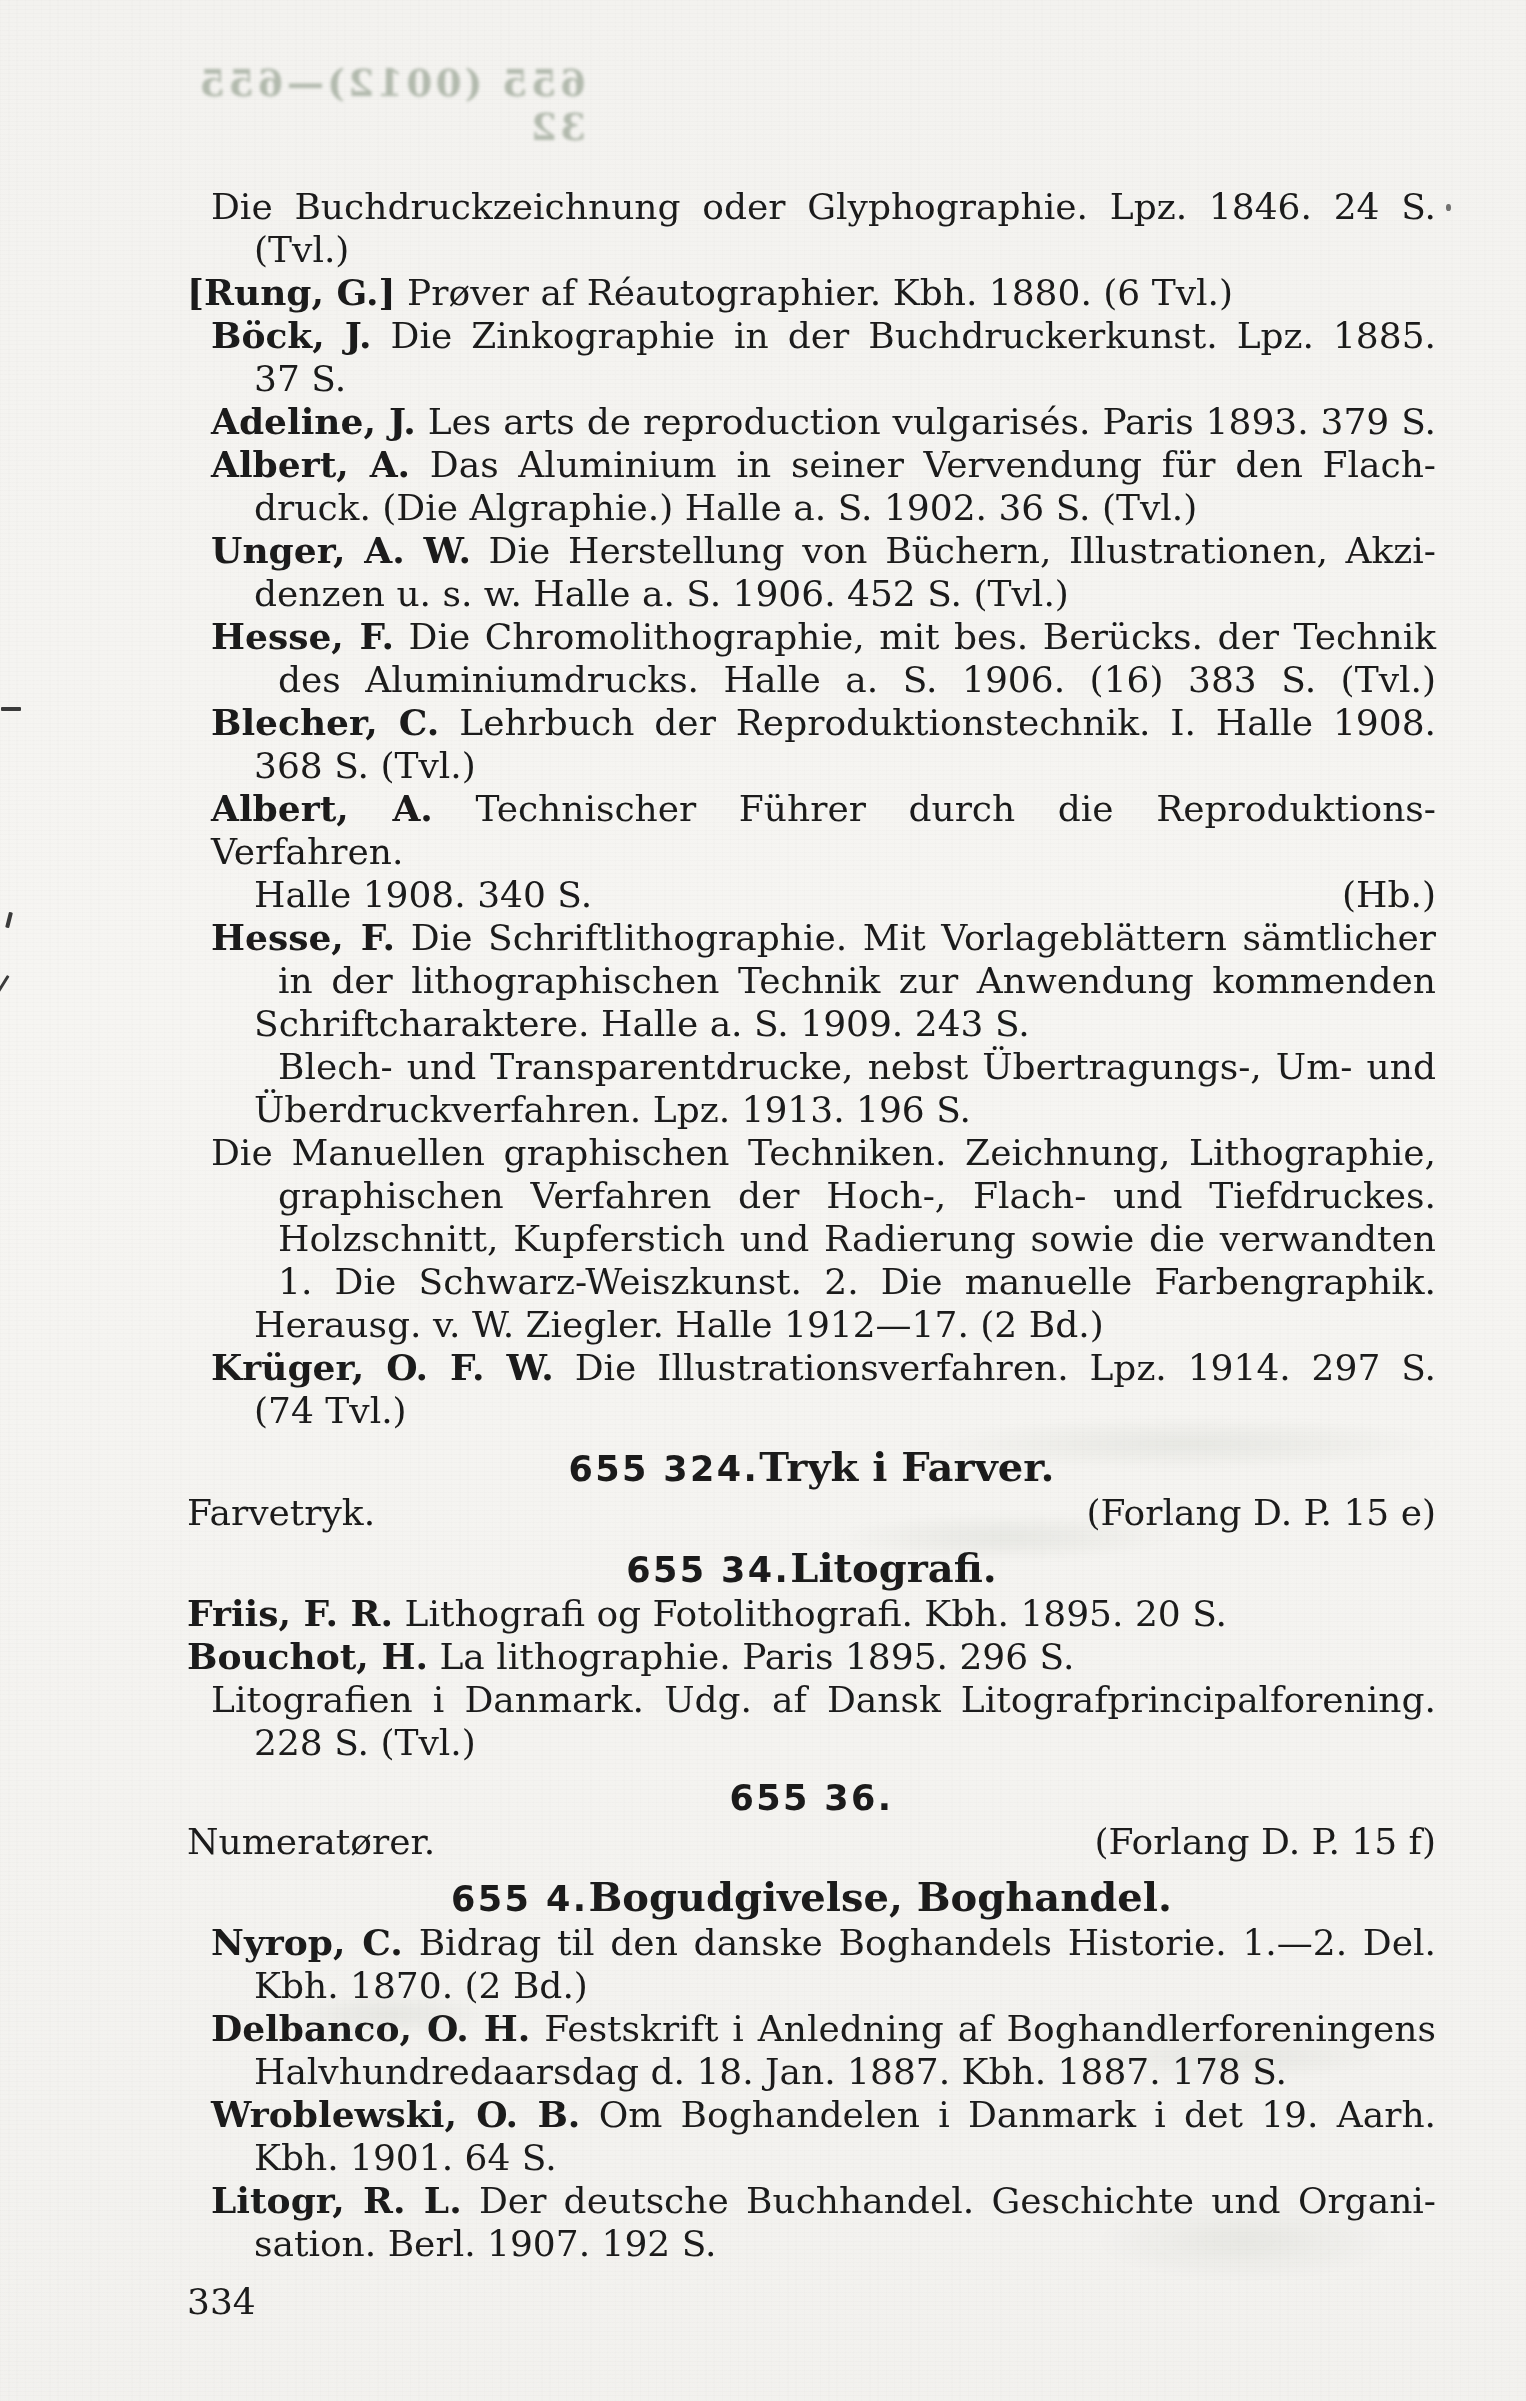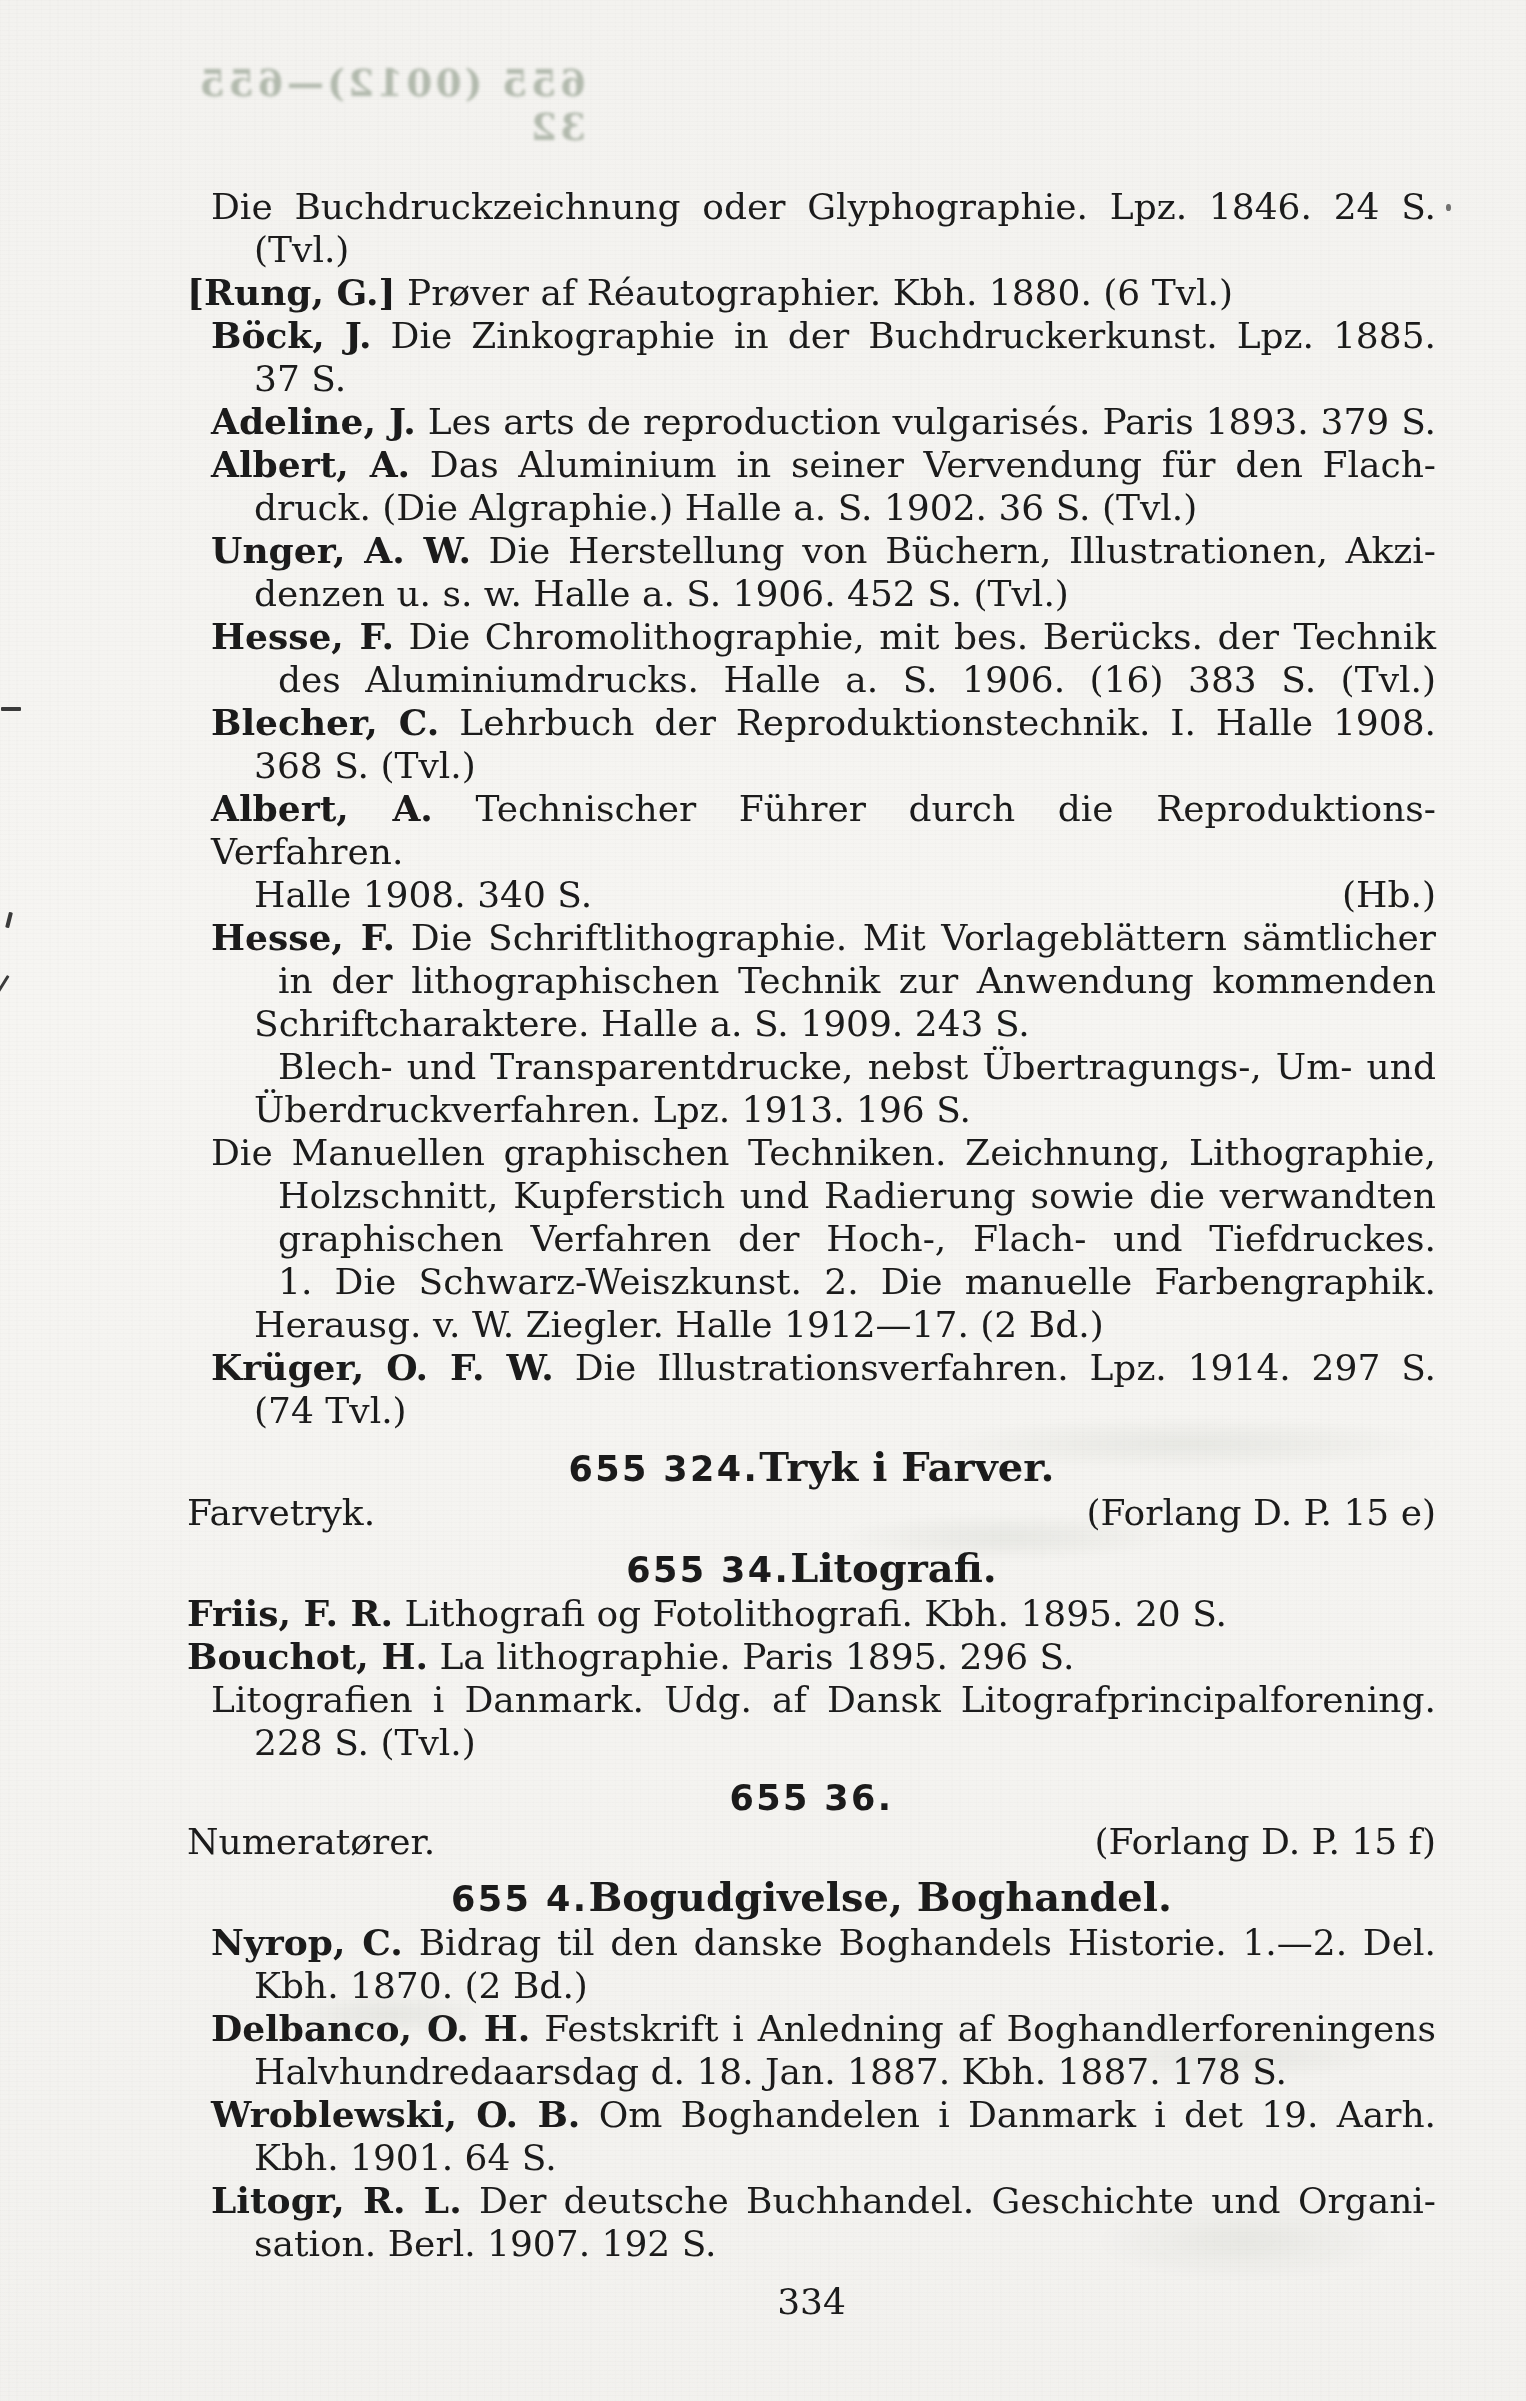--- a/index.html
+++ b/index.html
@@ -28,21 +28,21 @@
   .row.line.just { text-align:justify; text-align-last:justify;margin-left:24px; }
   .row.line.indent { padding-left:67px; }
   .author { font-weight:bold; }
   .row.two-col { display:flex; justify-content:space-between; align-items:baseline; }
   .row.two-col.section { font-weight:bold; margin-top:12.5px;justify-content:center; }
   .section .col-left { font-family:"DejaVu Sans", sans-serif; font-size:35px; letter-spacing:2.4px; }
   .section .col-right { font-size:40px; }
   .row.with-right { display:flex; justify-content:space-between; align-items:baseline; }
   .page-number {
     position:absolute; top:2280px; left:187px; width:1249px;
-    text-align:center; font-size:36px; line-height:43px;
+    font-size:36px; line-height:43px;
   }
   
   .ghost-header {
     position:absolute; left:192px; top:61px; width:394px;
     transform:scaleX(-1);
     font-weight:bold; font-size:37px; letter-spacing:3.4px;
     color:rgba(125,140,120,0.55);
     filter:blur(1.4px);
     user-select:none;
   }
@@ -99,22 +99,22 @@
       <div class="row line indent with-right">
         <span class="line-text"><span>Halle 1908. 340 S.</span></span>
         <span class="col-right">(Hb.)</span>
       </div>
       <div class="row line just"><span class="line-text"><span class="author">Hesse, F.</span><span> Die Schriftlithographie. Mit Vorlageblättern sämtlicher</span></span></div>
       <div class="row line indent just"><span class="line-text"><span>in der lithographischen Technik zur Anwendung kommenden</span></span></div>
       <div class="row line indent"><span class="line-text"><span>Schriftcharaktere. Halle a. S. 1909. 243 S.</span></span></div>
       <div class="row line indent just"><span class="line-text"><span>Blech- und Transparentdrucke, nebst Übertragungs-, Um- und</span></span></div>
       <div class="row line indent"><span class="line-text"><span>Überdruckverfahren. Lpz. 1913. 196 S.</span></span></div>
       <div class="row line just"><span class="line-text"><span>Die Manuellen graphischen Techniken. Zeichnung, Lithographie,</span></span></div>
+      <div class="row line indent just"><span class="line-text"><span>graphischen Verfahren der Hoch-, Flach- und Tiefdruckes.</span></span></div>
       <div class="row line indent just"><span class="line-text"><span>Holzschnitt, Kupferstich und Radierung sowie die verwandten</span></span></div>
-      <div class="row line indent just"><span class="line-text"><span>graphischen Verfahren der Hoch-, Flach- und Tiefdruckes.</span></span></div>
       <div class="row line indent just"><span class="line-text"><span>1. Die Schwarz-Weiszkunst. 2. Die manuelle Farbengraphik.</span></span></div>
       <div class="row line indent"><span class="line-text"><span>Herausg. v. W. Ziegler. Halle 1912—17. (2 Bd.)</span></span></div>
       <div class="row line just"><span class="line-text"><span class="author">Krüger, O. F. W.</span><span> Die Illustrationsverfahren. Lpz. 1914. 297 S.</span></span></div>
       <div class="row line indent"><span class="line-text"><span>(74 Tvl.)</span></span></div>
       <div class="row two-col section">
         <span class="col-left">655 324.</span>
         <span class="col-right">Tryk i Farver.</span>
       </div>
       <div class="row two-col">
         <span class="col-left">Farvetryk.</span>

